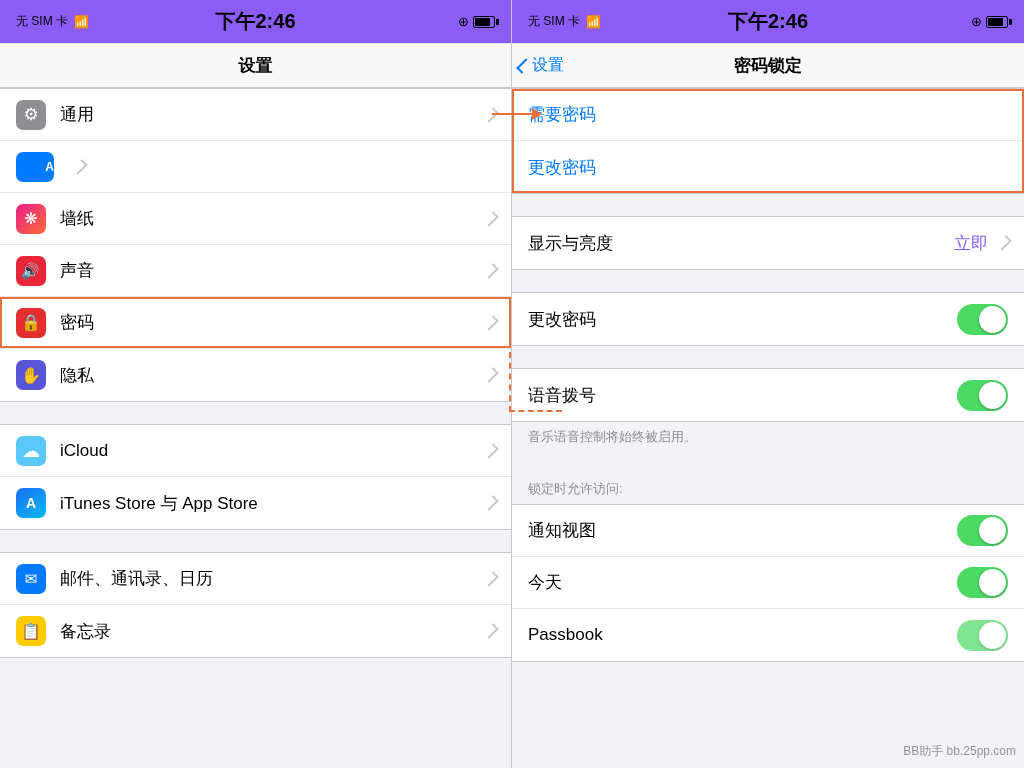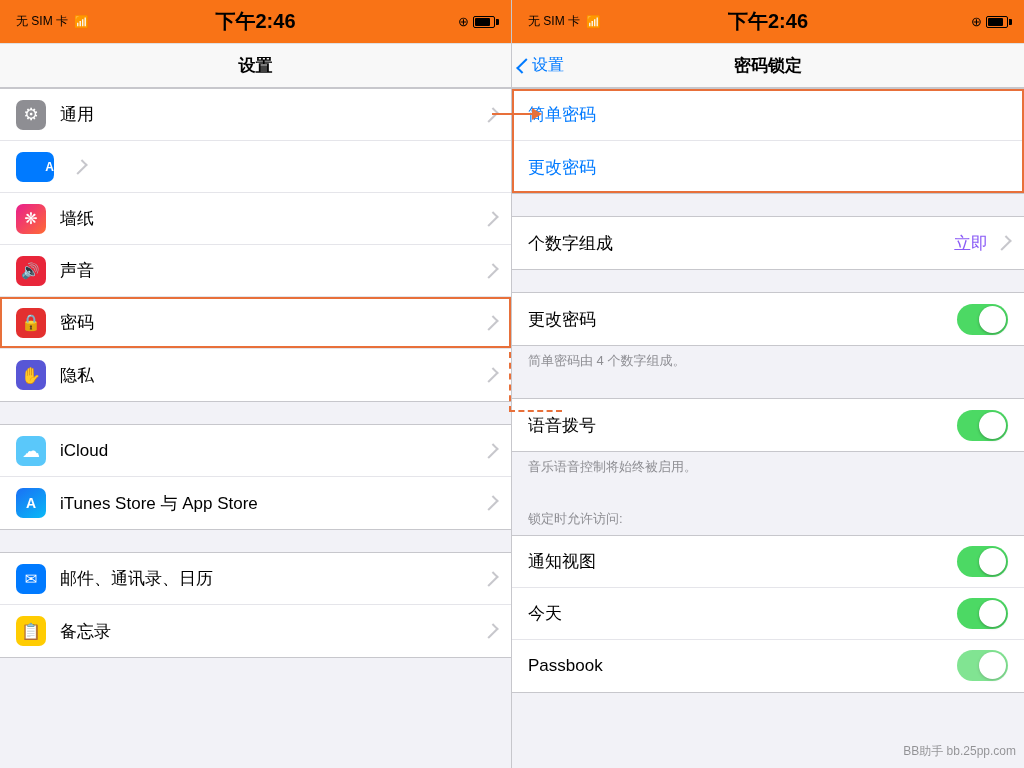--- a/index.html
+++ b/index.html
@@ -22,21 +22,21 @@
       position: relative;
     }
 
     .phone-panel.left {
       border-right: 1px solid #c7c7cc;
     }
 
     
     .status-bar {
       height: 44px;
-      background: #f97316;
+      background: #8b5cf6;
       display: flex;
       align-items: center;
       justify-content: space-between;
       padding: 0 16px;
       font-size: 13px;
       color: #000;
       border-bottom: 1px solid #e0e0e0;
     }
 
     .status-left {
@@ -426,49 +426,48 @@
     </div>
     <div class="nav-title">密码锁定</div>
   </div>
 
   <div class="settings-content">
 
     <div class="section-group right-highlight-wrapper" style="margin-bottom:0;">
       <div class="right-highlight-border"></div>
 
       <div class="settings-item">
-        <div class="item-label blue-text">简单密码</div>
+        <div class="item-label blue-text">需要密码</div>
       </div>
 
       <div class="settings-item no-border-bottom">
         <div class="item-label blue-text">更改密码</div>
       </div>
     </div>
 
     <div class="section-divider"></div>
 
     <div class="section-group" style="margin-bottom:0;">
       <div class="settings-item no-border-bottom">
-        <div class="item-label">个数字组成</div>
+        <div class="item-label">显示与亮度</div>
         <span class="item-value">立即</span>
         <div class="item-chevron"></div>
       </div>
     </div>
 
     <div class="section-divider"></div>
 
     <div class="section-group" style="margin-bottom:0;">
       <div class="settings-item no-border-bottom">
         <div class="item-label">更改密码</div>
         <div class="toggle">
             <div class="toggle-knob"></div>
           </div>
       </div>
     </div>
-    <div class="item-sublabel">简单密码由 4 个数字组成。</div>
 
     <div class="section-divider"></div>
 
     <div class="section-group" style="margin-bottom:0;">
       <div class="settings-item no-border-bottom">
         <div class="item-label">语音拨号</div>
         <div class="toggle">
             <div class="toggle-knob"></div>
           </div>
       </div>

